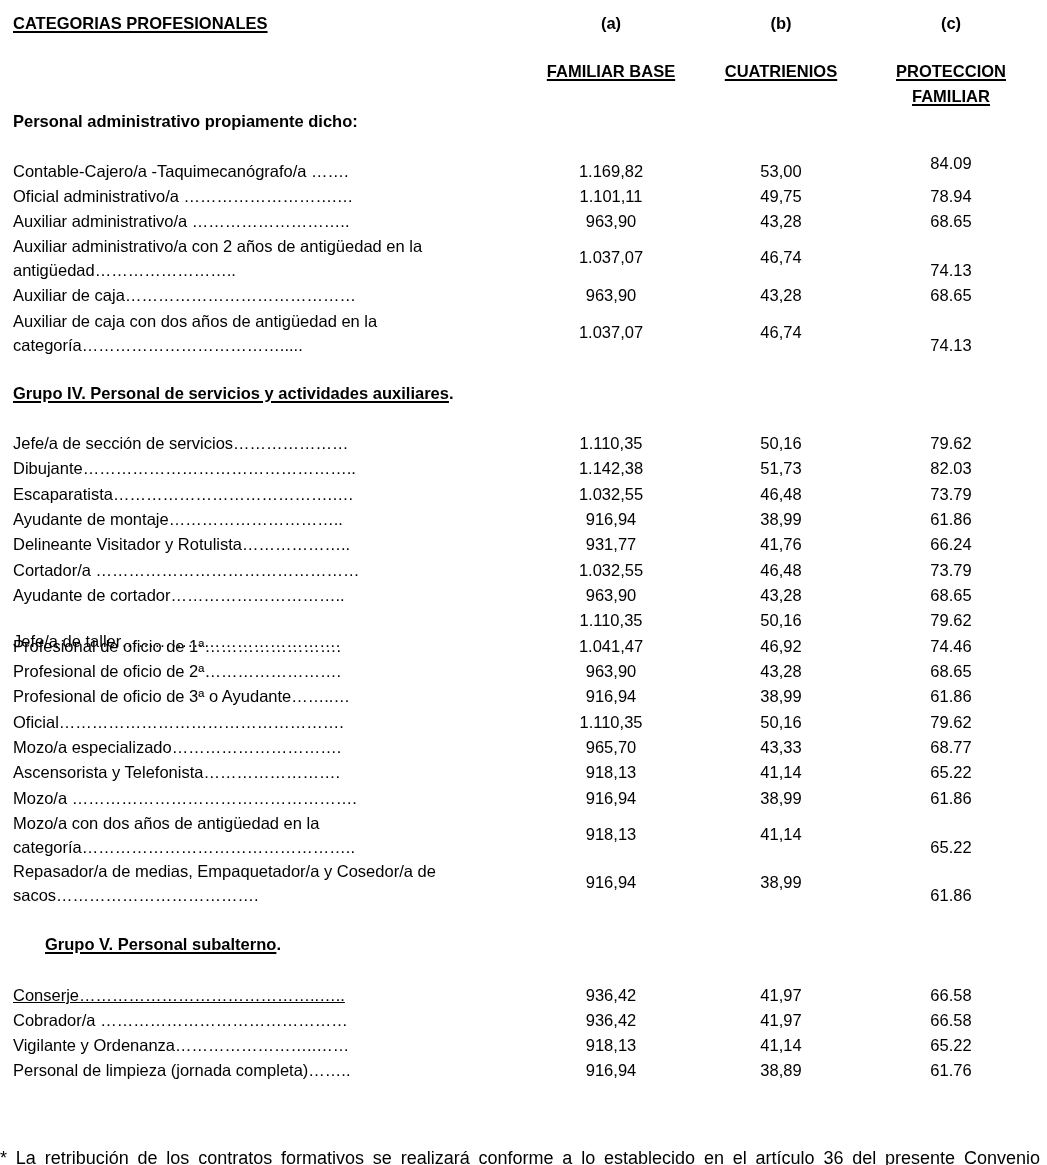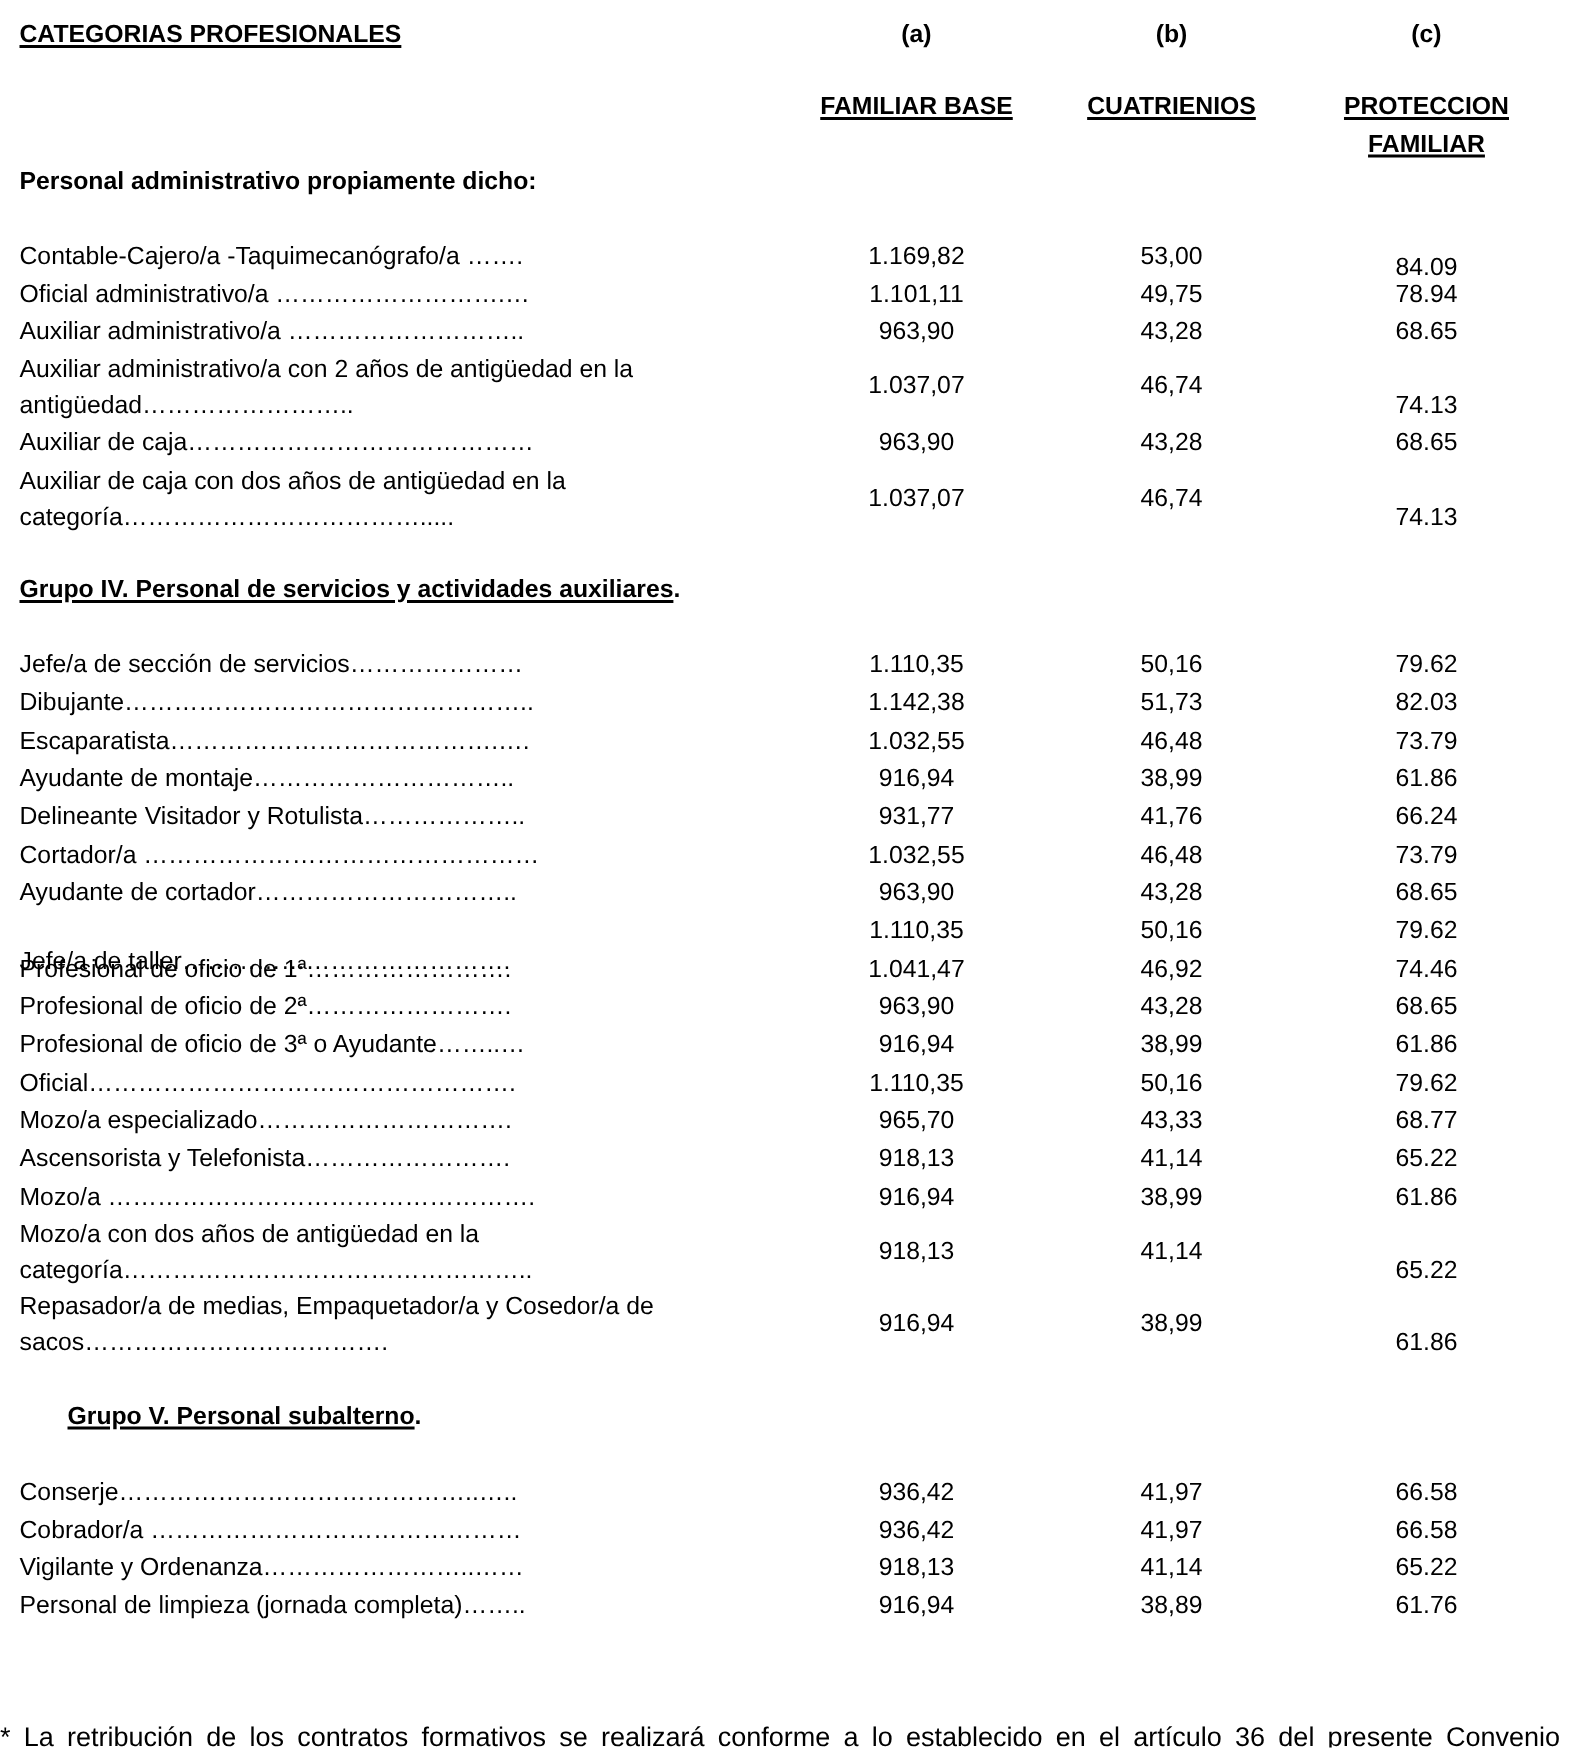--- a/index.html
+++ b/index.html
@@ -31,21 +31,21 @@
 <div class="abs ctr col-b" style="top:61px;"><span class="bold u">CUATRIENIOS</span></div>
 <div class="abs ctr col-c" style="top:61px;"><span class="bold u">PROTECCION</span></div>
 <div class="abs ctr col-c" style="top:86px;"><span class="bold u">FAMILIAR</span></div>
 
 <div id="rows">
     <div class="abs bold label" style="top: 111px;"><span class="">Personal administrativo propiamente dicho:</span></div>
     <div class="">
       <div class="abs label" style="top: 161px;">Contable-Cajero/a -Taquimecanógrafo/a …….</div>
       <div class="abs ctr col-a" style="top: 161px;">1.169,82</div>
       <div class="abs ctr col-b" style="top: 161px;">53,00</div>
-      <div class="abs ctr col-c" style="top: 168px; text-align: center;">84.09</div>
+      <div class="abs ctr col-c" style="top: 153px; text-align: center;">84.09</div>
     </div>
     <div class="">
       <div class="abs label" style="top: 186px;">Oficial administrativo/a ……………………….…</div>
       <div class="abs ctr col-a" style="top: 186px;">1.101,11</div>
       <div class="abs ctr col-b" style="top: 186px;">49,75</div>
       <div class="abs ctr col-c" style="top: 186px;">78.94</div>
     </div>
     <div class="">
       <div class="abs label" style="top: 211px;">Auxiliar administrativo/a ………………………..</div>
       <div class="abs ctr col-a" style="top: 211px;">963,90</div>
@@ -172,21 +172,21 @@
     </div>
     <div class="">
       <div class="abs label" style="top: 861px;">Repasador/a de medias, Empaquetador/a y Cosedor/a de</div>
       <div class="abs label" style="top: 885px;">sacos……………………………….</div>
       <div class="abs ctr col-a" style="top: 872px;">916,94</div>
       <div class="abs ctr col-b" style="top: 872px;">38,99</div>
       <div class="abs ctr col-c" style="top: 885px;">61.86</div>
     </div>
     <div class="abs bold label" style="top: 934px; margin-left: 32px;"><span class="u">Grupo V. Personal subalterno</span><span class="">.</span></div>
     <div class="">
-      <div class="abs label" style="top: 985px;">Conserje……………………………………..…..</div>
+      <div class="abs label" style="top: 985px; text-decoration: underline;">Conserje……………………………………..…..</div>
       <div class="abs ctr col-a" style="top: 985px;">936,42</div>
       <div class="abs ctr col-b" style="top: 985px;">41,97</div>
       <div class="abs ctr col-c" style="top: 985px;">66.58</div>
     </div>
     <div class="">
       <div class="abs label" style="top: 1010px;">Cobrador/a ………………………………………</div>
       <div class="abs ctr col-a" style="top: 1010px;">936,42</div>
       <div class="abs ctr col-b" style="top: 1010px;">41,97</div>
       <div class="abs ctr col-c" style="top: 1010px;">66.58</div>
     </div>

